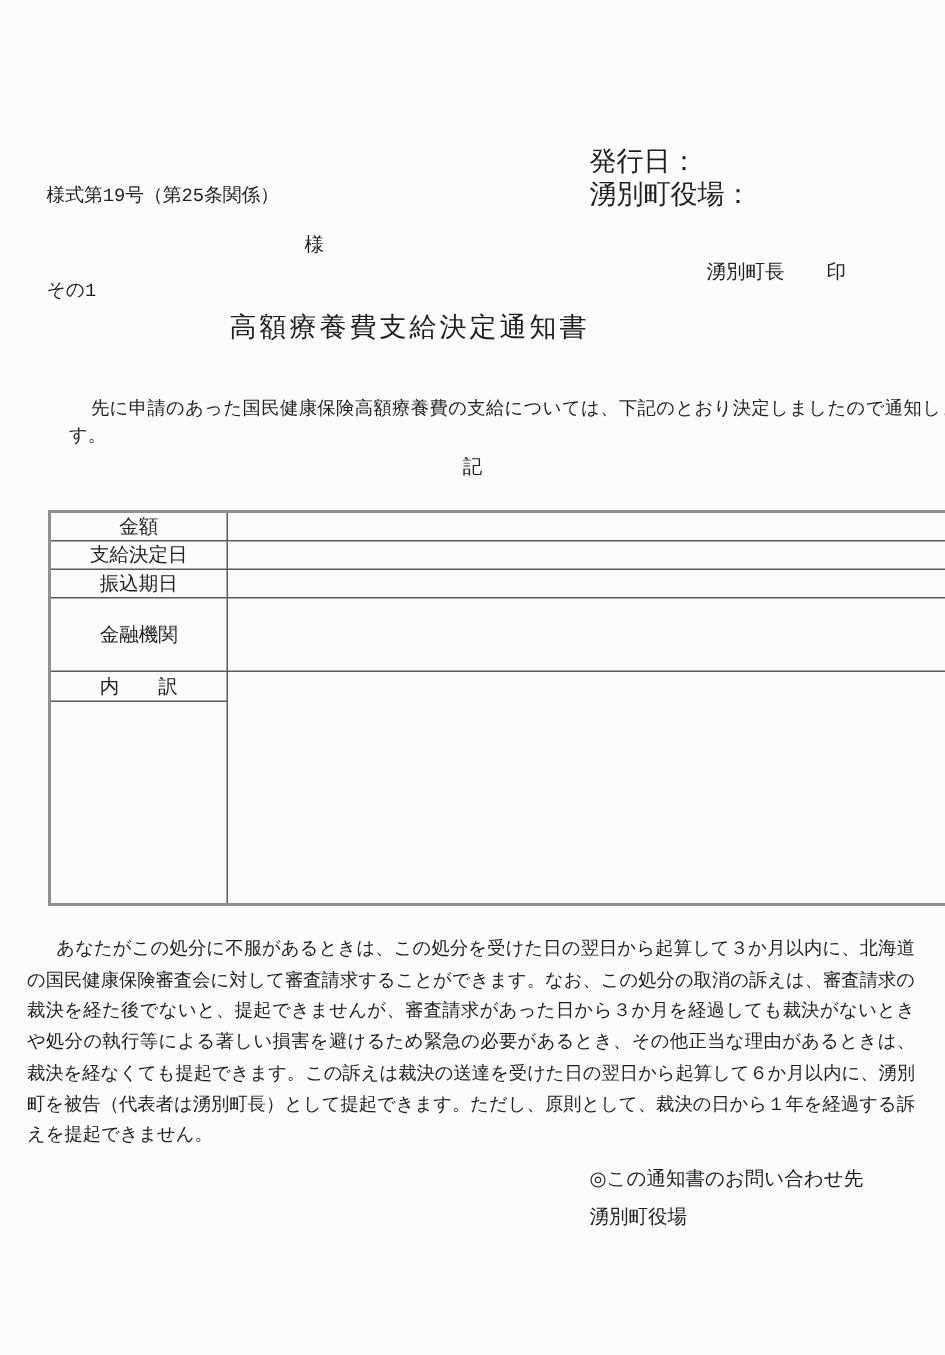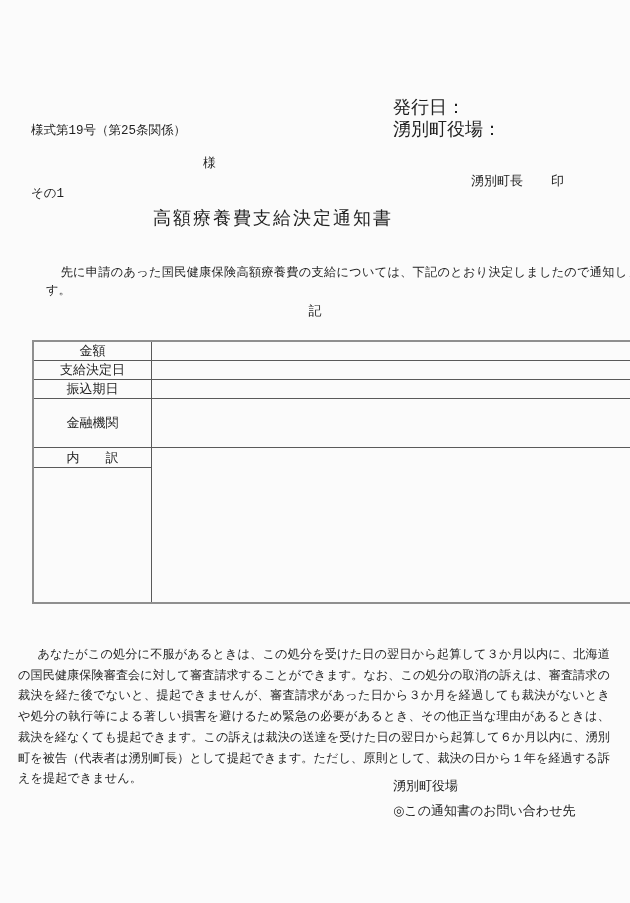--- a/index.html
+++ b/index.html
@@ -92,21 +92,21 @@
   td.uchiwake-value {
     border: none;
     border-top: 1px solid #5a5a5a;
     vertical-align: top;
     text-align: left;
     padding: 4px 6px;
   }
   td.uchiwake-open { border: none; }
 
   .appeal {
-    left: 18px; top: 644px; width: 592px;
+    left: 18px; top: 622px; width: 592px;
     font-size: 12.2px;
     line-height: 20.7px;
     text-indent: 1.6em;
     text-align: justify;
   }
 
   .contact-block {
     left: 393px; top: 773px;
     font-size: 13px;
     line-height: 25px;
@@ -165,17 +165,17 @@
       <tr>
         <td class="uchiwake-open"></td>
       </tr>
     </tbody>
       </table>
   </div>
 
   <div class="abs appeal">あなたがこの処分に不服があるときは、この処分を受けた日の翌日から起算して３か月以内に、北海道の国民健康保険審査会に対して審査請求することができます。なお、この処分の取消の訴えは、審査請求の裁決を経た後でないと、提起できませんが、審査請求があった日から３か月を経過しても裁決がないときや処分の執行等による著しい損害を避けるため緊急の必要があるとき、その他正当な理由があるときは、裁決を経なくても提起できます。この訴えは裁決の送達を受けた日の翌日から起算して６か月以内に、湧別町を被告（代表者は湧別町長）として提起できます。ただし、原則として、裁決の日から１年を経過する訴えを提起できません。</div>
 
   <div class="abs contact-block">
+    <div>◎この通知書のお問い合わせ先</div>
     <div>湧別町役場</div>
-    <div>◎この通知書のお問い合わせ先</div>
   </div>
 
 </div>
 
 </body></html>

